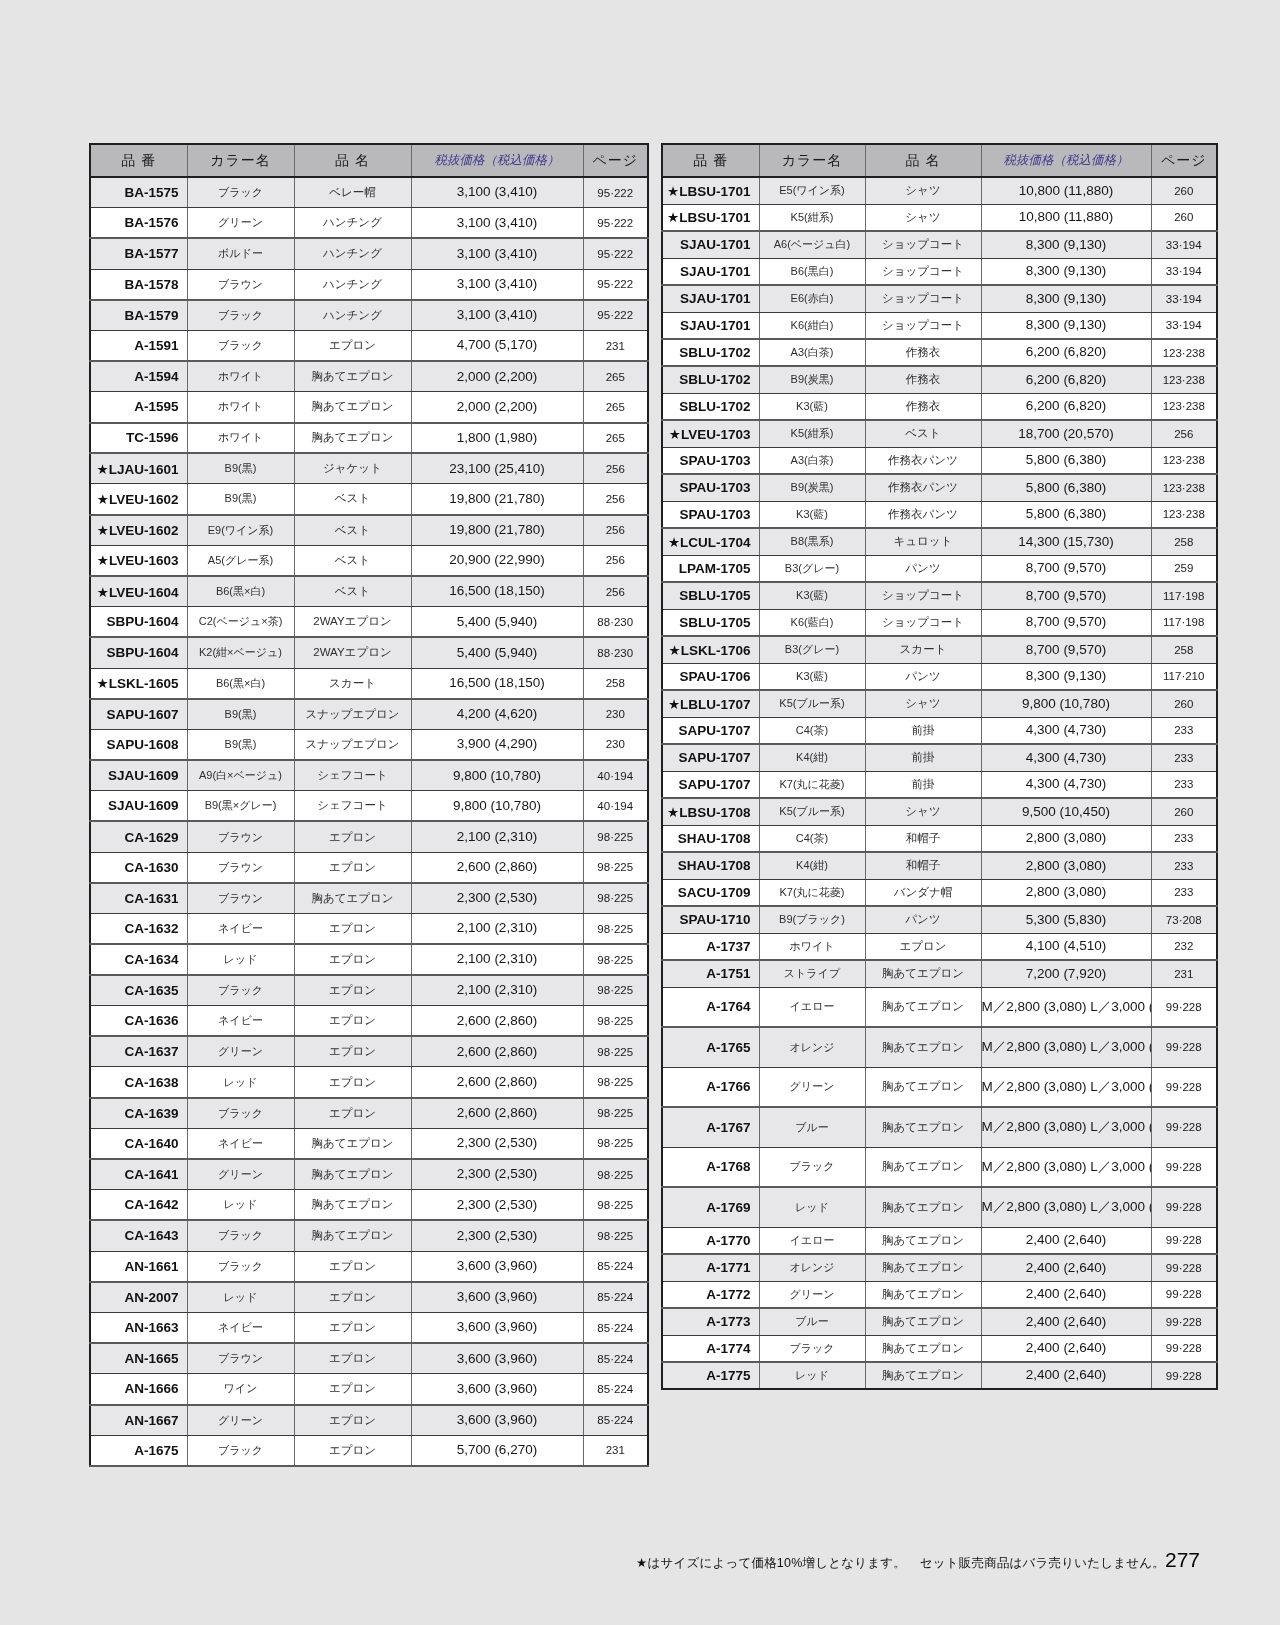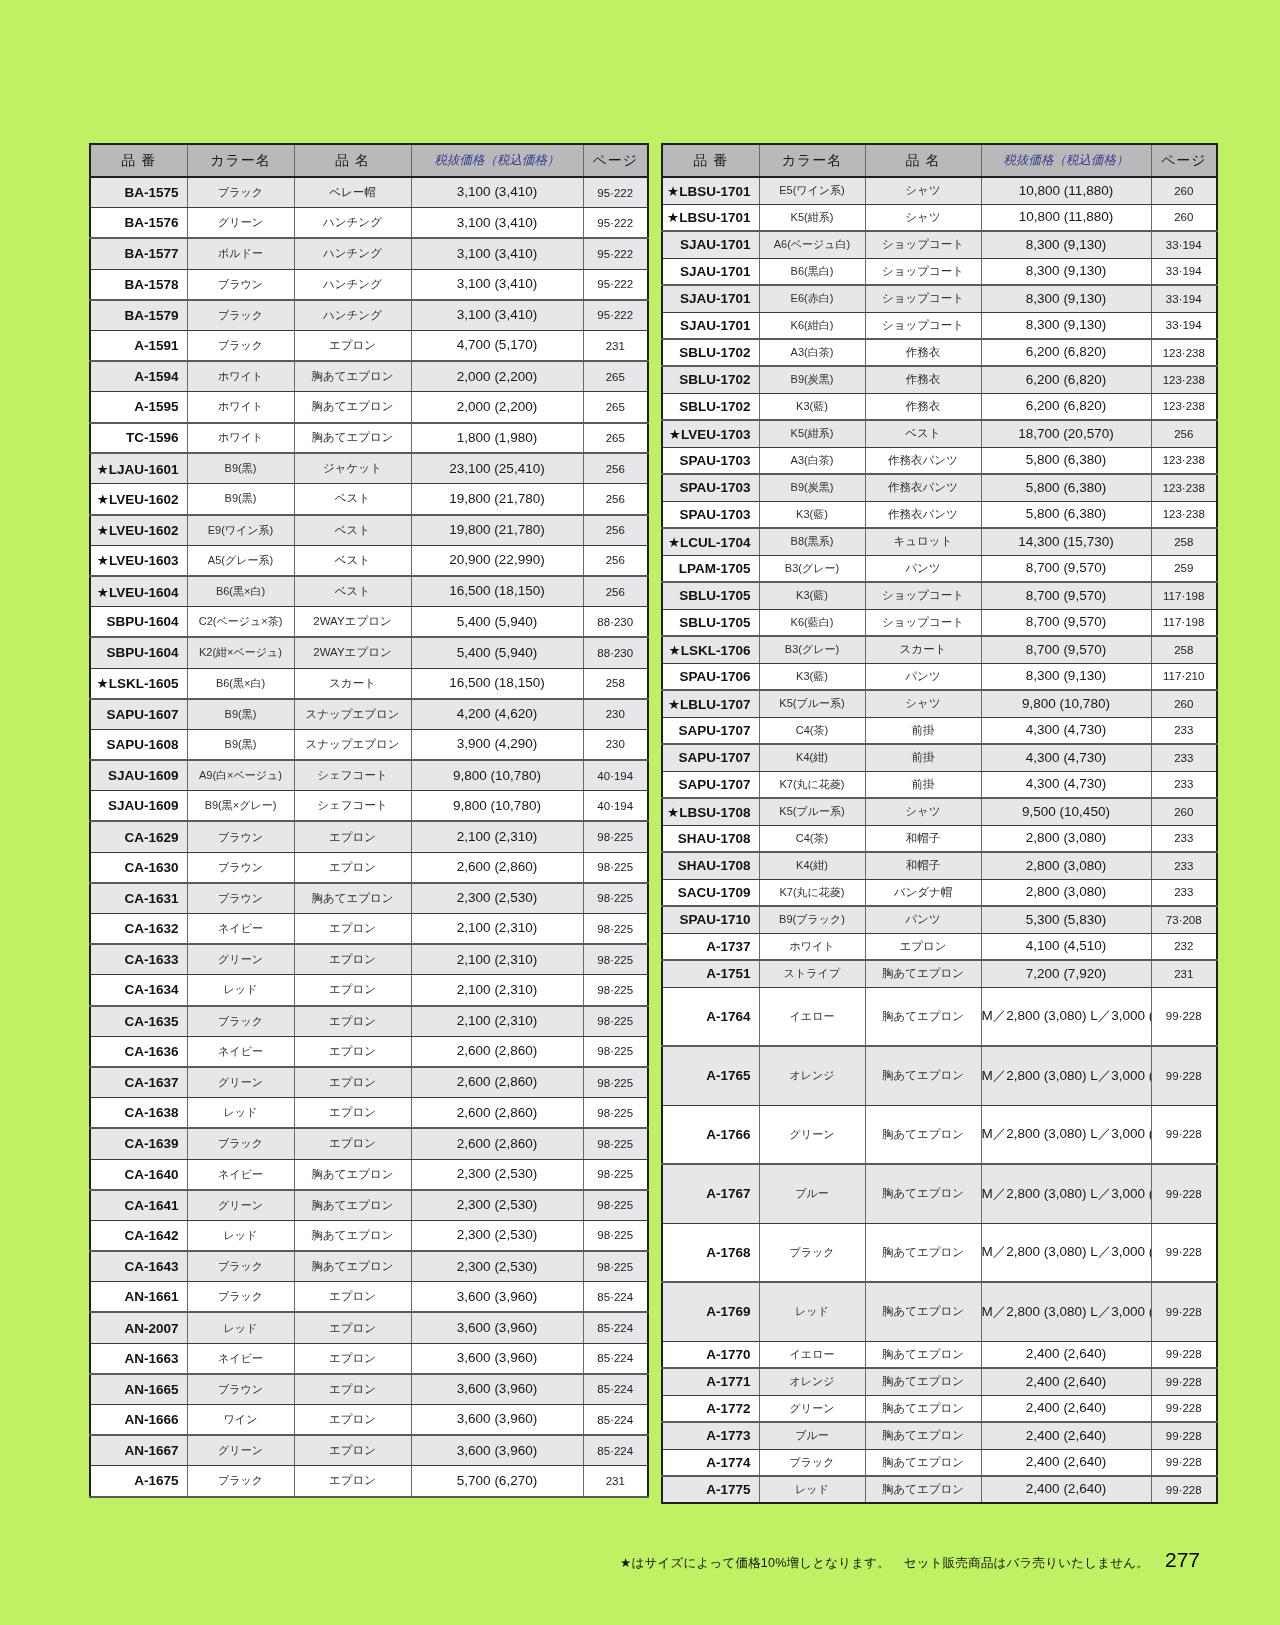--- a/index.html
+++ b/index.html
@@ -8,21 +8,21 @@
     --row-white:#ffffff;
     --price-head:#3c3c8e;
     --b-dark:#1f1f1f;
     --b-mid:#3a3a3a;
     --b-pair:#5a5a5a;
     --b-vert:#6a6a6a;
   }
   *{box-sizing:border-box;margin:0;padding:0;}
   html,body{background:#ffffff;}
   body{font-family:"Liberation Sans","DejaVu Sans",sans-serif;}
-  .page{position:relative;width:1280px;height:1625px;background:#bef264;overflow:hidden;}
+  .page{position:relative;width:1280px;height:1625px;background:#e5e5e5;overflow:hidden;}
 
   .table-wrap{position:absolute;top:143px;}
   .wrap-left{left:89px;width:558px;}
   .wrap-right{left:661px;width:555px;}
 
   table.ptable{border-collapse:collapse;table-layout:fixed;width:100%;
     border:2px solid var(--b-dark);}
   table.ptable th, table.ptable td{
     border-left:1px solid var(--b-vert);
     border-right:1px solid var(--b-vert);
@@ -33,32 +33,32 @@
   table.ptable thead th{
     background:var(--header-bg);
     height:33px;font-size:14px;font-weight:normal;color:#1c1c1c;
     border-bottom:2px solid var(--b-dark);
     letter-spacing:1px;text-align:center;vertical-align:middle;
   }
   table.ptable thead th.price-head{color:var(--price-head);font-size:12.5px;letter-spacing:0;font-style:italic;}
 
   .t-left tbody tr{height:30.7px;padding-left:42px;}
   .t-right tbody tr{height:27px;}
-  .t-right tbody tr.tall{height:59px;}
+  .t-right tbody tr.tall{height:40px;}
   tbody tr.alt td{background:var(--row-alt);}
   tbody tr.white td{background:var(--row-white);}
   tbody tr.pair-end td{border-bottom:2.5px solid var(--b-pair);}
 
   td.col-code{text-align:right;padding-right:8px;font-weight:bold;font-size:13.5px;color:#111;}
   td.col-color{text-align:center;font-size:11px;color:#2e2e2e;}
   td.col-item{text-align:center;font-size:11.5px;color:#2e2e2e;}
   td.col-price{text-align:center;font-size:13.5px;color:#161616;white-space:pre-line;line-height:1.35;}
   td.col-page{text-align:center;font-size:11.5px;color:#1b1b1b;}
 
-  .footer{position:absolute;top:1548px;right:80px;display:flex;align-items:baseline;gap:16px;justify-content:center;}
+  .footer{position:absolute;top:1548px;right:80px;display:flex;align-items:baseline;justify-content:center;}
   .footnote{font-size:12.5px;color:#101010;letter-spacing:0.2px;}
   .footnote .note-gap{display:inline-block;width:14px;}
   .page-number{font-family:Liberation Sans, sans-serif;font-size:21px;color:#000;}
 </style>
 </head>
 <body>
 
 <div class="page">
 
   <div class="table-wrap wrap-left">
@@ -248,27 +248,20 @@
             <td class="col-price">2,300 (2,530)</td>
             <td class="col-page">98·225</td>
           </tr>
           <tr class="white pair-end">
             <td class="col-code">CA-1632</td>
             <td class="col-color">ネイビー</td>
             <td class="col-item">エプロン</td>
             <td class="col-price">2,100 (2,310)</td>
             <td class="col-page">98·225</td>
           </tr>
-          <tr class="alt">
-            <td class="col-code">CA-1633</td>
-            <td class="col-color">グリーン</td>
-            <td class="col-item">エプロン</td>
-            <td class="col-price">2,100 (2,310)</td>
-            <td class="col-page">98·225</td>
-          </tr>
           <tr class="white pair-end">
             <td class="col-code">CA-1634</td>
             <td class="col-color">レッド</td>
             <td class="col-item">エプロン</td>
             <td class="col-price">2,100 (2,310)</td>
             <td class="col-page">98·225</td>
           </tr>
           <tr class="alt">
             <td class="col-code">CA-1635</td>
             <td class="col-color">ブラック</td>

